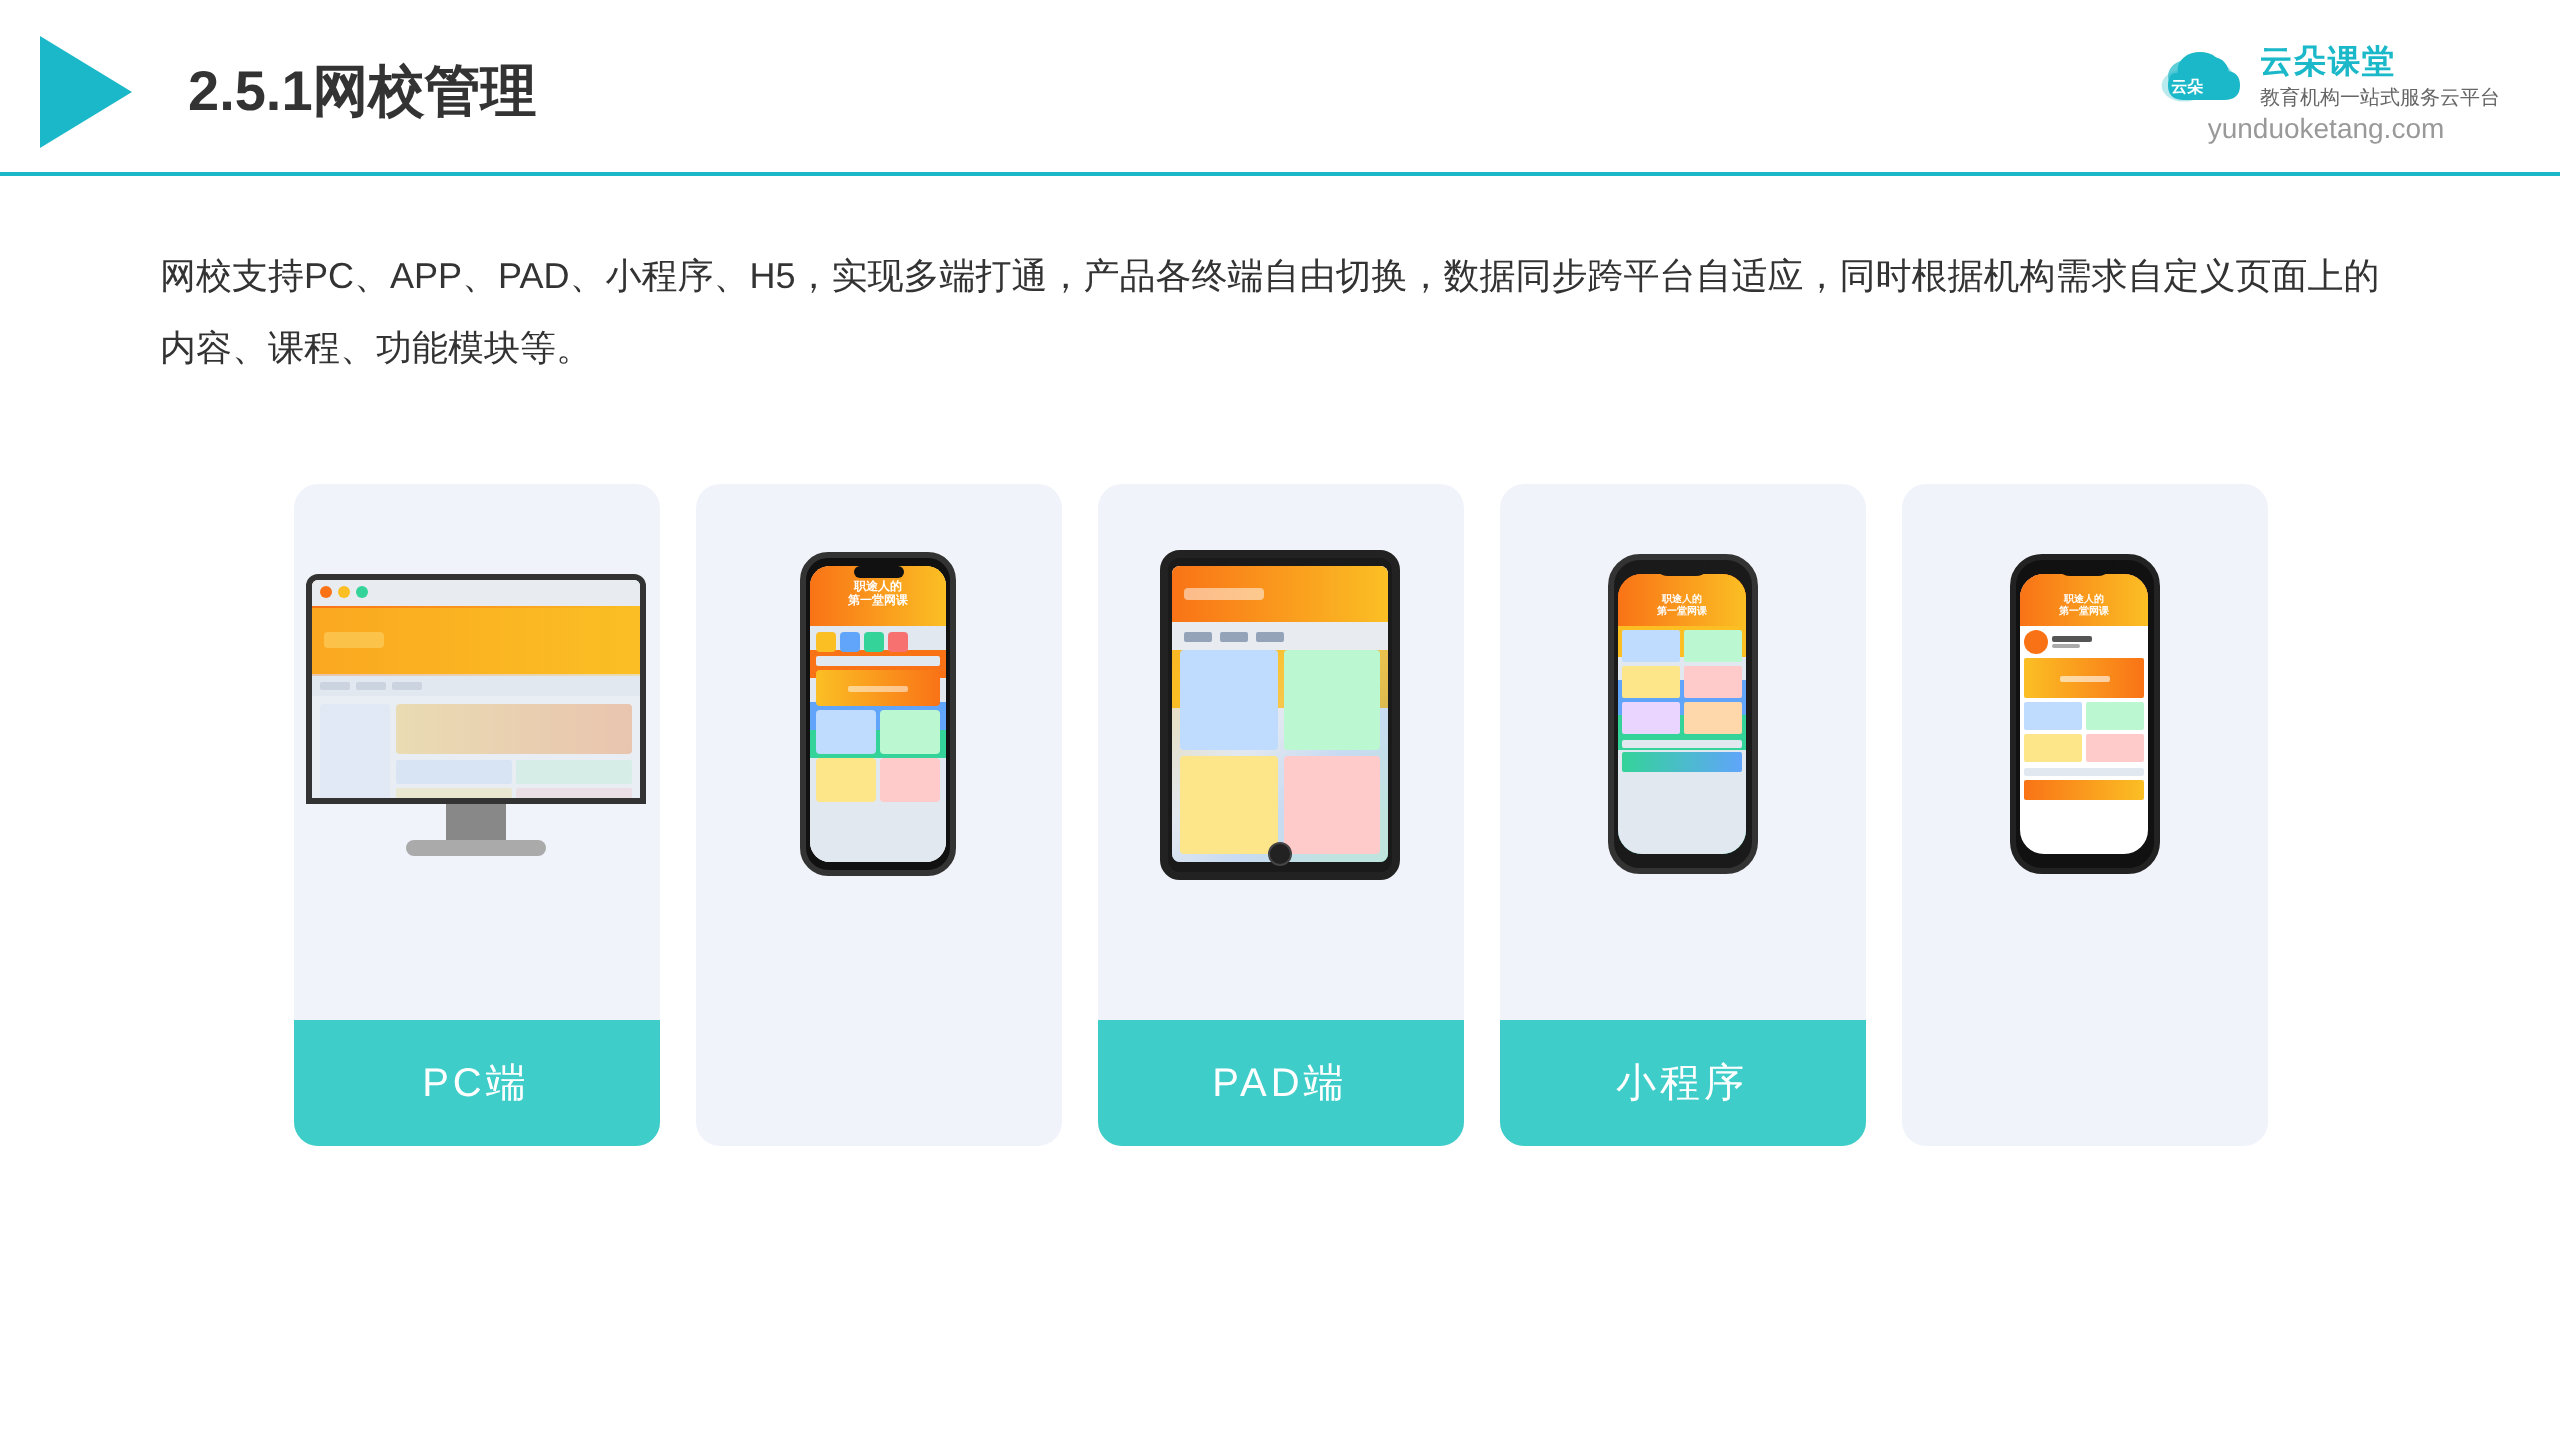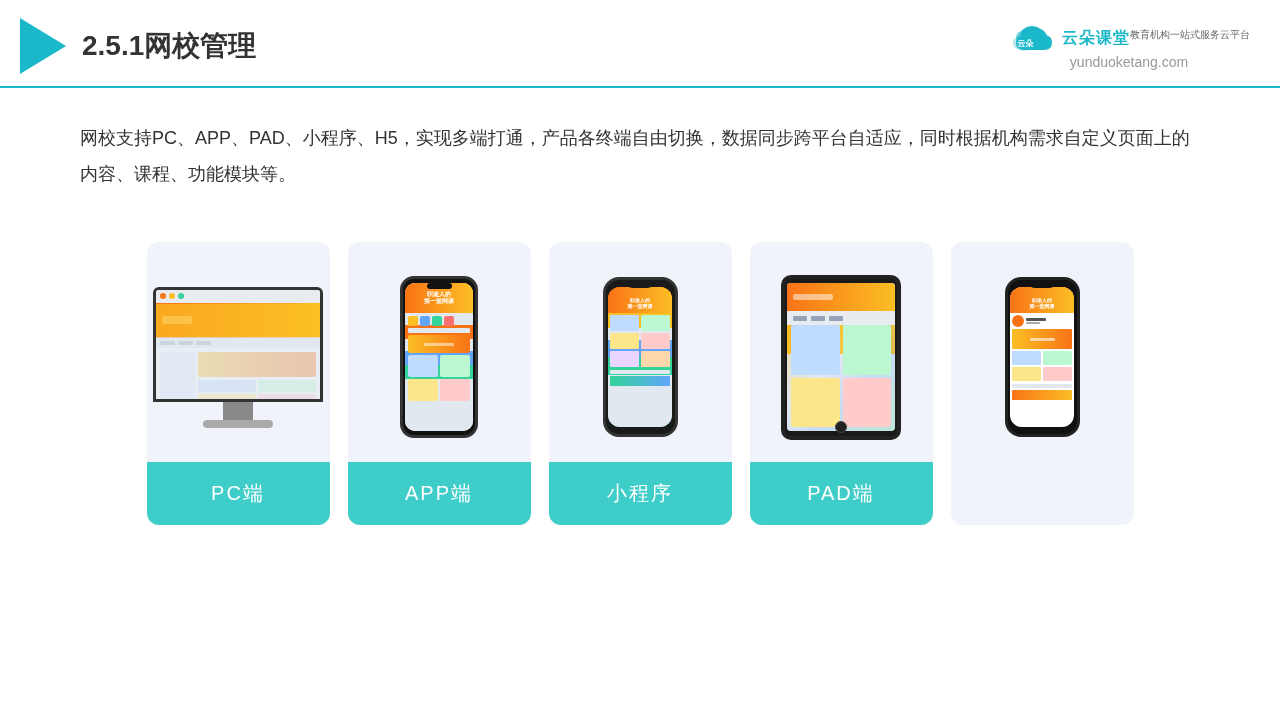--- a/index.html
+++ b/index.html
@@ -15,21 +15,21 @@
     .header {
       display: flex;
       align-items: center;
       justify-content: space-between;
       padding: 18px 30px 12px 20px;
       border-bottom: 2px solid #1ab8c8;
     }
     .header-left {
       display: flex;
       align-items: center;
-      gap: 16px;
+      gap: 28px;
     }
     .logo-triangle {
       width: 0;
       height: 0;
       border-top: 28px solid transparent;
       border-bottom: 28px solid transparent;
       border-left: 46px solid #1ab8c8;
     }
     .page-title {
       font-size: 28px;
@@ -45,21 +45,21 @@
       display: flex;
       align-items: center;
       gap: 6px;
     }
     .cloud-icon {
       width: 48px;
       height: 32px;
     }
     .brand-text-right {
       display: flex;
-      flex-direction: row;
+      flex-direction: column;
       align-items: flex-start;
     }
     .brand-name {
       font-size: 16px;
       color: #1ab8c8;
       font-weight: bold;
       letter-spacing: 1px;
     }
     .brand-slogan {
       font-size: 10px;
@@ -90,20 +90,21 @@
     }
 
     .card {
       background: #f0f4fa;
       border-radius: 12px;
       width: 183px;
       display: flex;
       flex-direction: column;
       align-items: center;
       overflow: hidden;
+      gap: 48px;
     }
 
     .card-image-area {
       width: 100%;
       height: 220px;
       display: flex;
       align-items: center;
       justify-content: center;
       padding: 20px 10px 10px;
     }
@@ -402,21 +403,50 @@
             <div style="display:grid;grid-template-columns:1fr 1fr;gap:2px;">
               <div style="height:22px;background:#bfdbfe;border-radius:2px;"></div>
               <div style="height:22px;background:#bbf7d0;border-radius:2px;"></div>
               <div style="height:22px;background:#fde68a;border-radius:2px;"></div>
               <div style="height:22px;background:#fecaca;border-radius:2px;"></div>
             </div>
           </div>
         </div>
       </div>
     </div>
-    <div class="card-label">APP端</div>
+  </div>
+
+  <div class="card">
+    <div class="card-image-area">
+      <div class="tablet-device">
+        <div class="tablet-screen">
+          <div class="tablet-screen-inner"></div>
+
+          <div style="position:absolute;top:0;left:0;right:0;height:28px;background:linear-gradient(to right,#f97316,#fbbf24);display:flex;align-items:center;padding:0 6px;">
+            <div style="width:40px;height:6px;background:rgba(255,255,255,0.5);border-radius:2px;"></div>
+          </div>
+
+          <div style="position:absolute;top:28px;left:0;right:0;height:14px;background:#e8ecf0;display:flex;align-items:center;gap:4px;padding:0 6px;">
+            <div style="width:14px;height:5px;background:#94a3b8;border-radius:1px;"></div>
+            <div style="width:14px;height:5px;background:#94a3b8;border-radius:1px;"></div>
+            <div style="width:14px;height:5px;background:#94a3b8;border-radius:1px;"></div>
+          </div>
+
+          <div style="position:absolute;top:42px;left:4px;right:4px;bottom:4px;display:grid;grid-template-columns:1fr 1fr;gap:3px;">
+            <div style="background:#bfdbfe;border-radius:2px;"></div>
+            <div style="background:#bbf7d0;border-radius:2px;"></div>
+            <div style="background:#fde68a;border-radius:2px;"></div>
+            <div style="background:#fecaca;border-radius:2px;"></div>
+          </div>
+        </div>
+
+        <div style="position:absolute;bottom:3px;width:12px;height:12px;border-radius:50%;border:1px solid #444;background:#222;"></div>
+      </div>
+    </div>
+    <div class="card-label">PAD端</div>
   </div>
 
   <div class="card">
     <div class="card-image-area">
       <div class="phone-device">
         <div class="phone-notch"></div>
         <div class="phone-screen">
           <div class="phone-screen-content"></div>
           <div style="position:absolute;top:0;left:0;right:0;height:26px;background:linear-gradient(to right,#f97316,#fbbf24);display:flex;align-items:center;justify-content:center;padding-top:6px;">
             <div style="color:white;font-size:5px;font-weight:bold;text-align:center;line-height:1.3;">职途人的<br>第一堂网课</div>
@@ -434,50 +464,20 @@
             <div style="height:10px;background:linear-gradient(to right,#34d399,#60a5fa);border-radius:1px;margin-top:2px;"></div>
           </div>
         </div>
       </div>
     </div>
     <div class="card-label">小程序</div>
   </div>
 
   <div class="card">
     <div class="card-image-area">
-      <div class="tablet-device">
-        <div class="tablet-screen">
-          <div class="tablet-screen-inner"></div>
-
-          <div style="position:absolute;top:0;left:0;right:0;height:28px;background:linear-gradient(to right,#f97316,#fbbf24);display:flex;align-items:center;padding:0 6px;">
-            <div style="width:40px;height:6px;background:rgba(255,255,255,0.5);border-radius:2px;"></div>
-          </div>
-
-          <div style="position:absolute;top:28px;left:0;right:0;height:14px;background:#e8ecf0;display:flex;align-items:center;gap:4px;padding:0 6px;">
-            <div style="width:14px;height:5px;background:#94a3b8;border-radius:1px;"></div>
-            <div style="width:14px;height:5px;background:#94a3b8;border-radius:1px;"></div>
-            <div style="width:14px;height:5px;background:#94a3b8;border-radius:1px;"></div>
-          </div>
-
-          <div style="position:absolute;top:42px;left:4px;right:4px;bottom:4px;display:grid;grid-template-columns:1fr 1fr;gap:3px;">
-            <div style="background:#bfdbfe;border-radius:2px;"></div>
-            <div style="background:#bbf7d0;border-radius:2px;"></div>
-            <div style="background:#fde68a;border-radius:2px;"></div>
-            <div style="background:#fecaca;border-radius:2px;"></div>
-          </div>
-        </div>
-
-        <div style="position:absolute;bottom:3px;width:12px;height:12px;border-radius:50%;border:1px solid #444;background:#222;"></div>
-      </div>
-    </div>
-    <div class="card-label">PAD端</div>
-  </div>
-
-  <div class="card">
-    <div class="card-image-area">
       <div class="phone-device" style="background:#111;border-color:#222;">
         <div class="phone-notch" style="background:#111;"></div>
         <div class="phone-screen" style="background:#fff;">
           <div style="position:absolute;top:0;left:0;right:0;height:26px;background:linear-gradient(to right,#f97316,#fbbf24);display:flex;align-items:center;justify-content:center;padding-top:6px;">
             <div style="color:white;font-size:5px;font-weight:bold;text-align:center;line-height:1.3;">职途人的<br>第一堂网课</div>
           </div>
           <div style="position:absolute;top:26px;left:2px;right:2px;bottom:2px;overflow:hidden;">
 
             <div style="display:flex;align-items:center;gap:2px;padding:2px 0;">
               <div style="width:12px;height:12px;border-radius:50%;background:#f97316;"></div>

